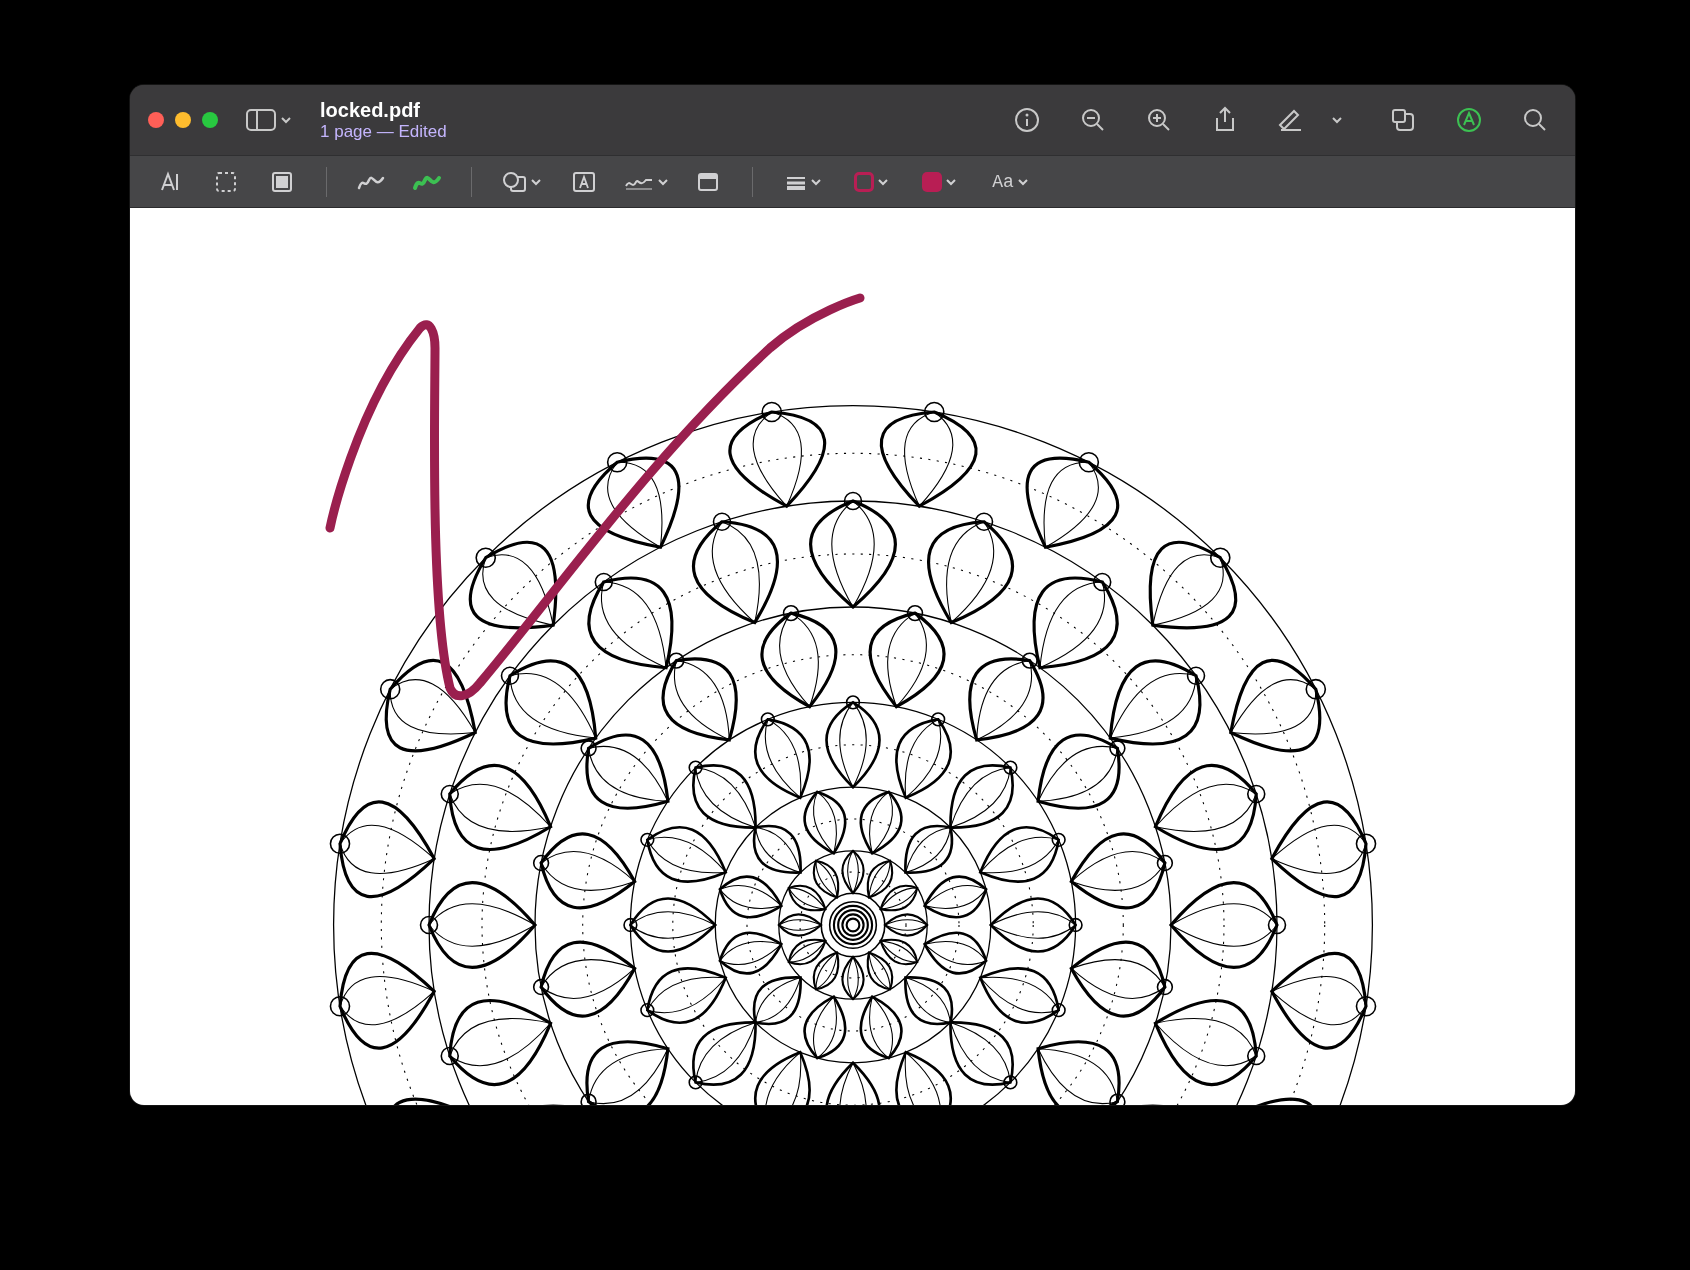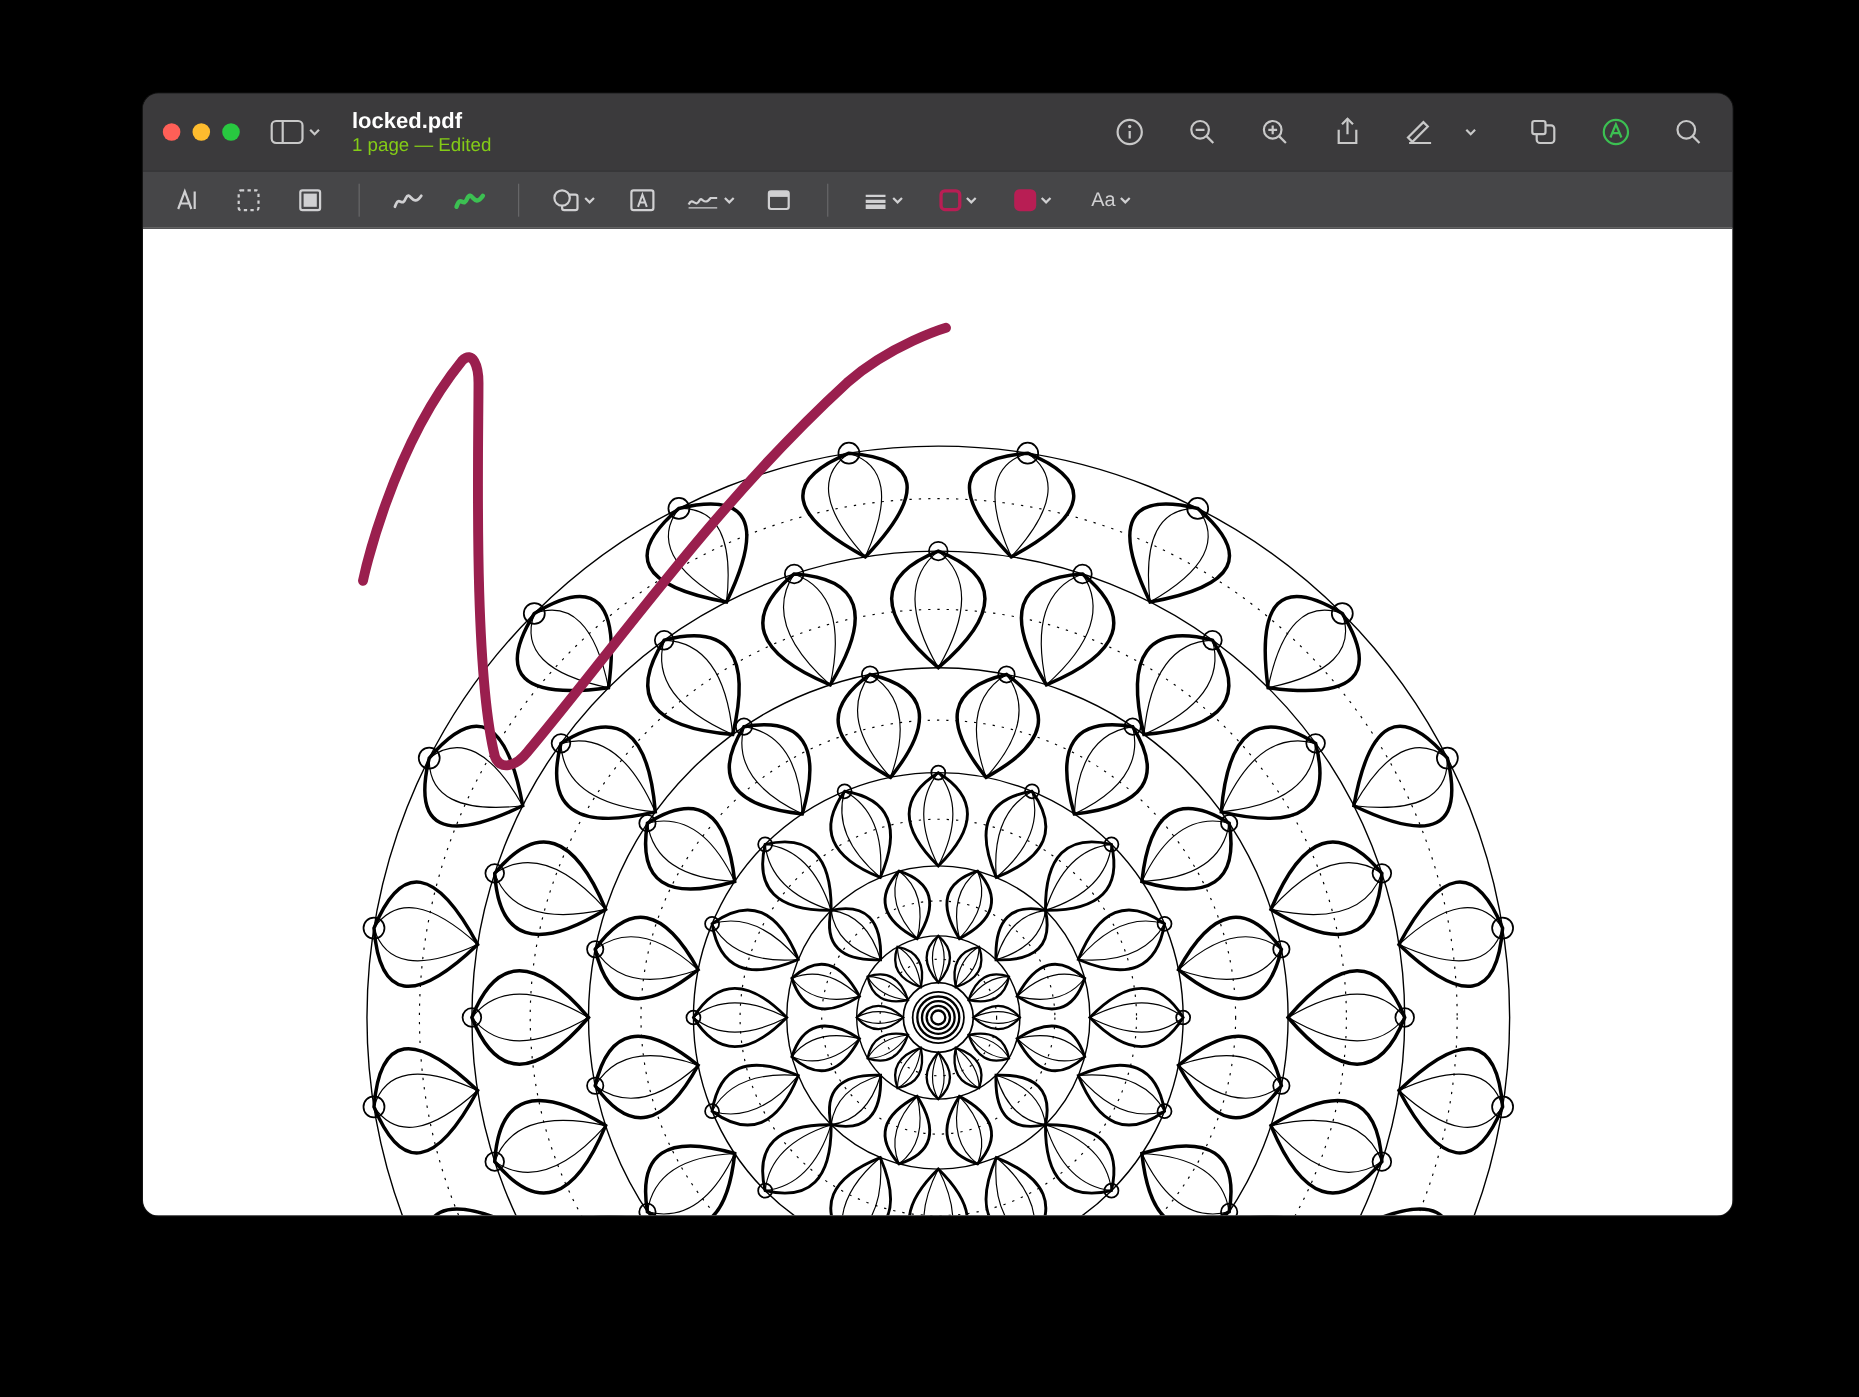--- a/index.html
+++ b/index.html
@@ -47,21 +47,21 @@
     color: #c8c8c8;
   }
   .title-block {
     margin-left: 28px;
     display: flex;
     flex-direction: column;
     line-height: 1.2;
     color: #fff;
   }
   .doc-title { font-size: 20px; font-weight: 600; }
-  .doc-sub { font-size: 17px; color: #84cc16; }
+  .doc-sub { font-size: 17px; color: #c4b5fd; }
   .titlebar-spacer { flex: 1; }
   .titlebar-right {
     display: flex;
     align-items: center;
     gap: 38px;
     color: #c8c8c8;
     padding-right: 8px;
   }
   .tb-icon {
     width: 28px; height: 28px;
@@ -79,21 +79,21 @@
     padding: 0 18px;
     gap: 12px;
     color: #d0d0d2;
   }
   .mbtn {
     width: 44px; height: 38px;
     display:flex; align-items:center; justify-content:center;
     border-radius:6px;
     cursor:pointer;
   }
-  .mbtn.with-chev { width: 56px; gap:4px; }
+  .mbtn.with-chev { width: 56px; gap:4px;font-family:Liberation Mono, monospace; }
   .sep {
     width: 1px; height: 30px; background: #6a6a6c; margin: 0 10px;
   }
   .color-swatch-outline {
     width: 20px; height: 20px; border-radius: 5px;
     border: 3px solid #b81e54;
   }
   .color-swatch-fill {
     width: 20px; height: 20px; border-radius: 5px;
     background: #b81e54;

